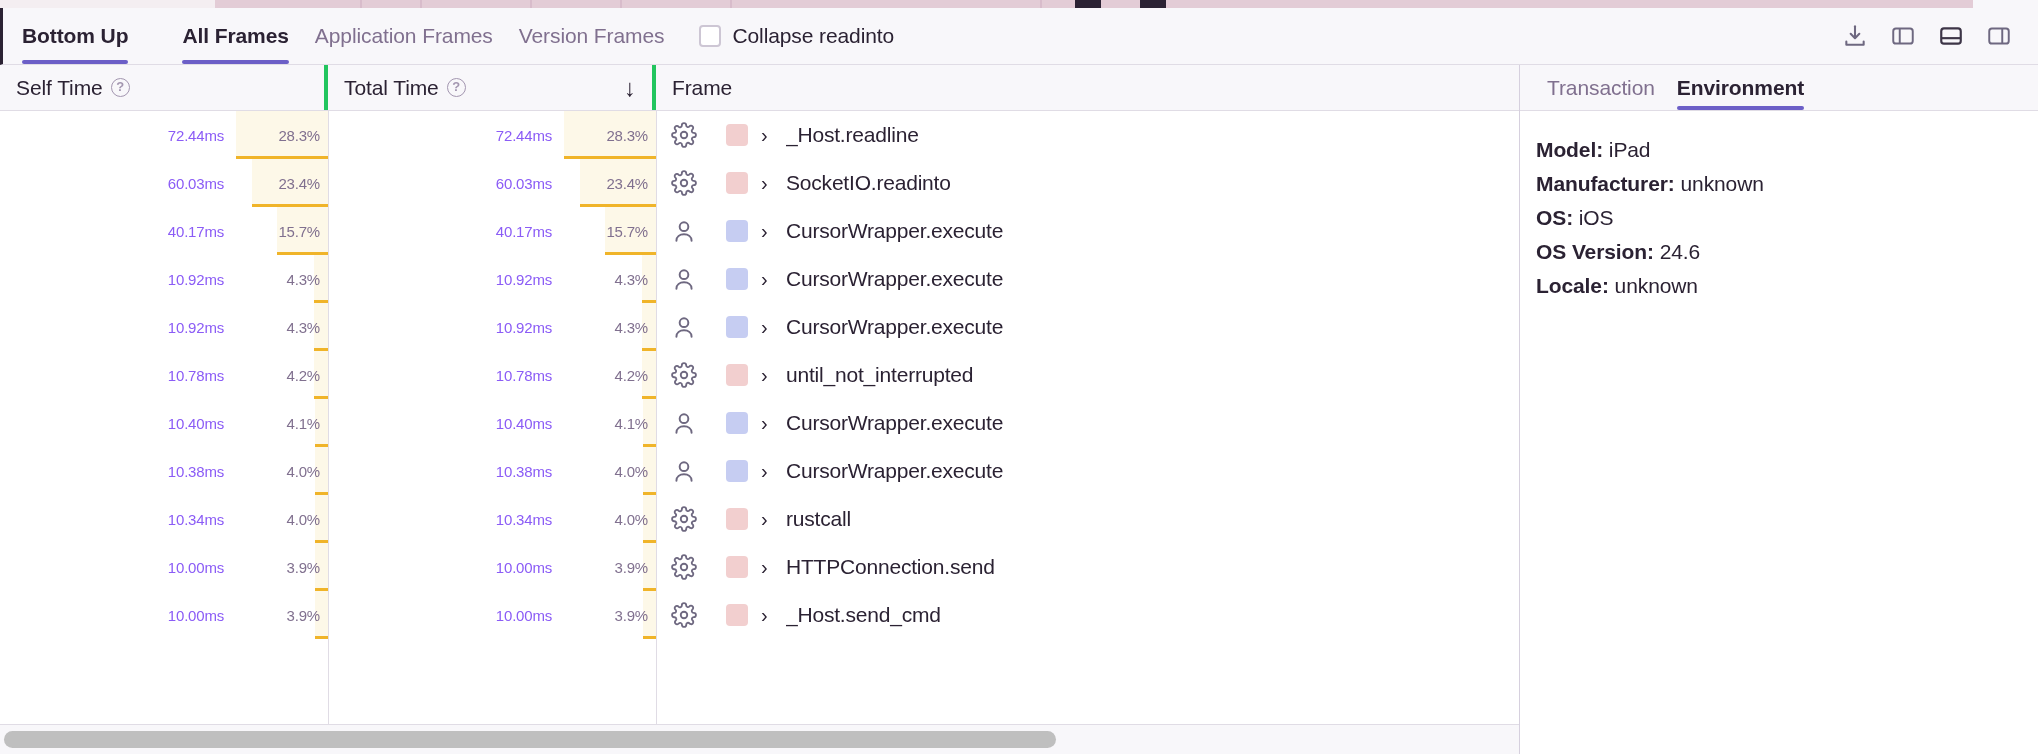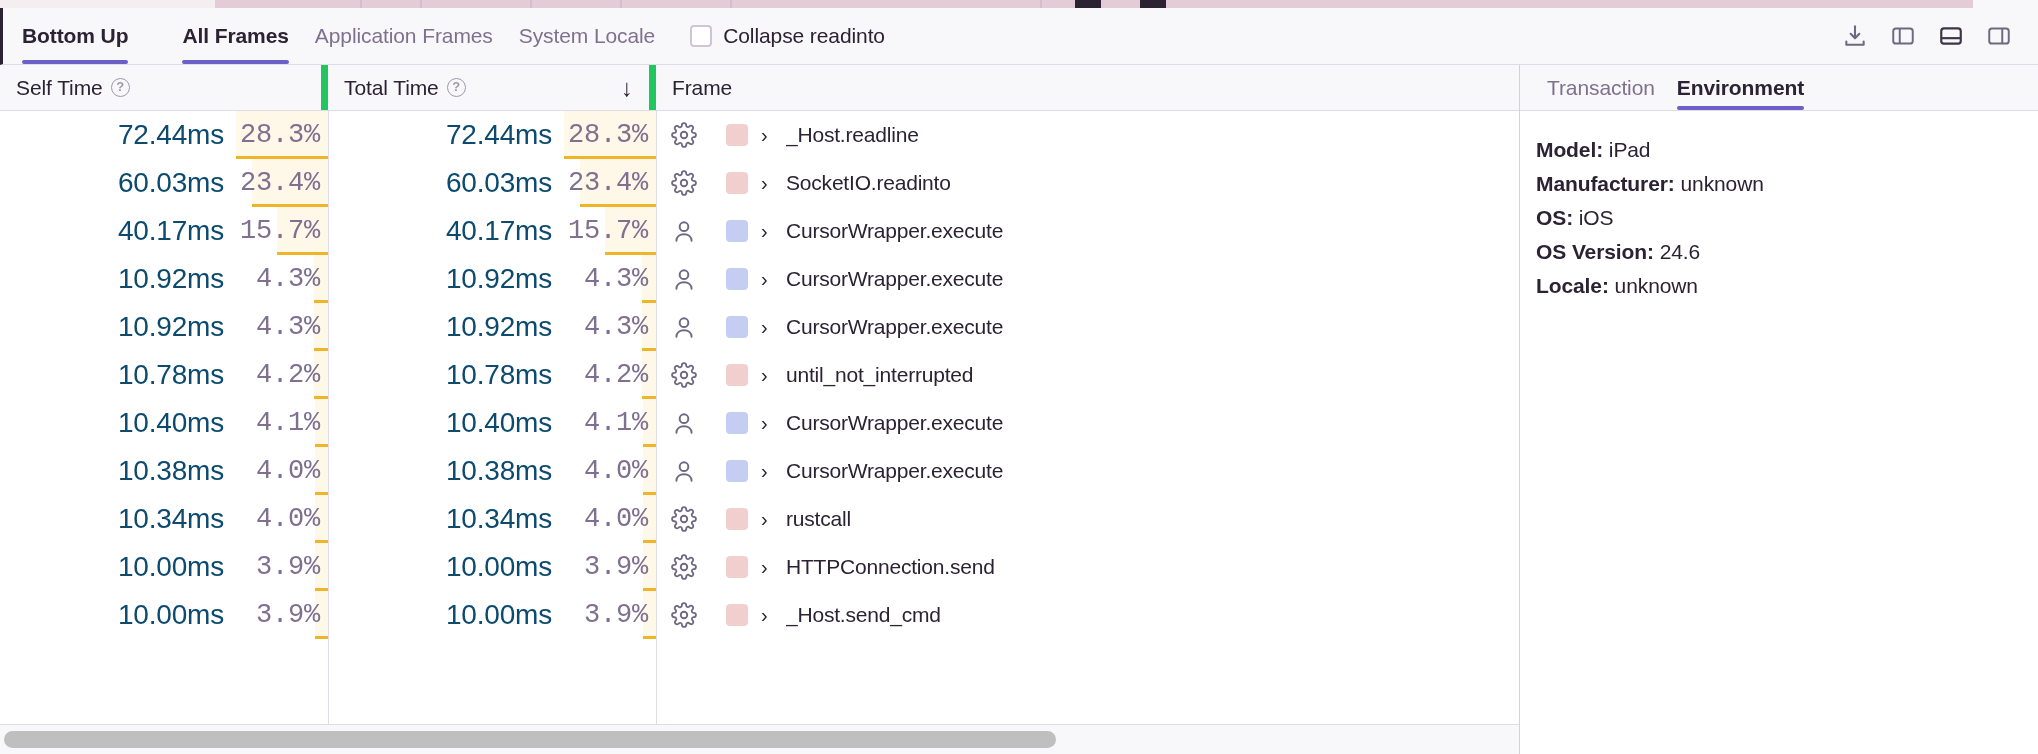--- a/index.html
+++ b/index.html
@@ -134,21 +134,21 @@
     flex: 0 0 46px;
     background: #f8f7fa;
     border-bottom: 1px solid #e0dce5;
   }
   .th {
     display: flex;
     align-items: center;
     font-size: 21px;
     color: #2b2233;
     padding: 0 16px;
-    border-right: 7px solid #22c55e;
+    border-right: 4px solid #22c55e;
     gap: 8px;
     cursor: pointer;
     letter-spacing: -0.1px;
     white-space: nowrap;
   }
   .th.col-self  { width: 328px; flex: 0 0 328px; }
   .th.col-total { width: 328px; flex: 0 0 328px; justify-content: flex-start; }
   .th.col-frame { flex: 1 1 auto; border-right: none; }
   .th .spacer { flex: 1 1 auto; }
   .q-icon {
@@ -193,46 +193,45 @@
     flex: 0 0 328px;
     display: flex;
     align-items: stretch;
     position: relative;
   }
   .time-val {
     flex: 1 1 auto;
     display: flex;
     align-items: center;
     justify-content: flex-end;
-    font-size: 28px;
-    color: #0c4a6e;
+    font-size: 15px;
+    color: #8b5cf6;
     padding-right: 12px;
     letter-spacing: -0.2px;
   }
   .pct-wrap {
     width: 92px;
     flex: 0 0 92px;
     position: relative;
     display: flex;
     align-items: center;
     justify-content: flex-end;
     padding-right: 8px;
   }
   .pct-bar {
     position: absolute;
     right: 0; top: 0; bottom: 0;
     background: #fdf8e8;
     border-bottom: 3px solid #f0b429;
   }
   .pct-text {
     position: relative;
-    font-size: 27px;
+    font-size: 15px;
     color: #80708f;
     letter-spacing: -0.2px;
-    font-family: Liberation Mono, monospace;
   }
   .cell-icon {
     width: 56px;
     flex: 0 0 56px;
     display: flex;
     align-items: center;
     justify-content: center;
   }
   .cell-icon svg { display: block; }
 
@@ -364,21 +363,21 @@
     <div class="tab-sep"></div>
 
     <div class="tab-group">
       <div class="tab active">
         <span>All Frames</span>
       </div>
       <div class="tab">
         <span>Application Frames</span>
       </div>
       <div class="tab">
-        <span>System Locale</span>
+        <span>Version Frames</span>
       </div>
     </div>
 
     <div class="collapse-wrap">
       <div class="chk"></div>
       <span class="collapse-label">Collapse readinto</span>
     </div>
 
     <div class="toolbar-spacer"></div>
 

